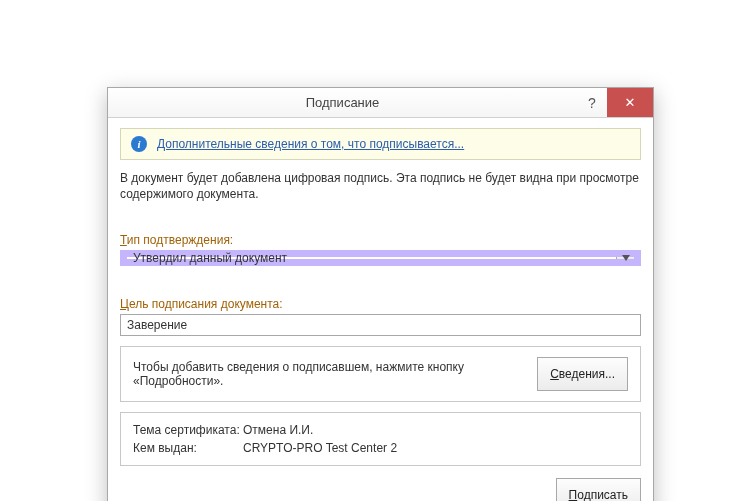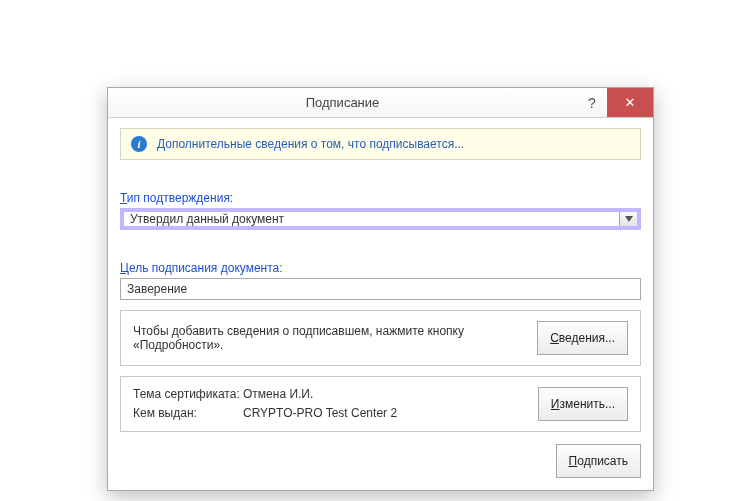--- a/index.html
+++ b/index.html
@@ -81,37 +81,38 @@
     font-size: 11px;
     display: flex;
     align-items: center;
     justify-content: center;
     font-style: italic;
     font-family: Georgia, serif;
     flex-shrink: 0;
   }
   .info-link {
     color: #2a5db0;
+    text-decoration: underline;
     cursor: pointer;
   }
   .desc {
     color: #333;
     margin-bottom: 10px;
     line-height: 1.35;
   }
   .label {
-    color: #1d4ed8;
+    color: #a16207;
     margin-bottom: 3px;
     margin-top: 31px;
   }
   .combo {
     display: flex;
     width: 100%;
-    border: 4px solid #c4b5fd;
-    height: 22px;
+    border: 7px solid #c4b5fd;
+    height: 16px;
     margin-bottom: 8px;
     background: #fff;
   }
   .combo-text {
     flex: 1;
     padding: 0 6px;
     display: flex;
     align-items: center;
     color: #333;
   }
@@ -199,20 +200,21 @@
     </div>
   </div>
 
   <div class="body">
 
     <div class="infobar">
       <div class="info-icon">i</div>
       <span class="info-link">Дополнительные сведения о том, что подписывается...</span>
     </div>
 
+    <div class="desc">В документ будет добавлена цифровая подпись. Эта подпись не будет видна при просмотре содержимого документа.</div>
 
     <div class="label">
       <span class="underline-shortcut">Т</span><span></span><span id="tl-rest">ип подтверждения:</span>
     </div>
     <div class="combo">
       <div class="combo-text">Утвердил данный документ</div>
       <div class="combo-btn">
         <svg viewBox="0 0 8 6">
             <path d="M0 0 L8 0 L4 6 Z" fill="#555"></path>
           </svg>
@@ -233,25 +235,20 @@
       </button>
     </div>
 
     <div class="cert-panel">
       <div class="cert-grid">
         <div class="cert-label">Тема сертификата:</div>
         <div class="cert-val">Отмена И.И.</div>
         <div class="cert-label">Кем выдан:</div>
         <div class="cert-val">CRYPTO-PRO Test Center 2</div>
       </div>
-      <div>
-        <button class="btn">
-          <span><span class="underline-shortcut">И</span><span id="cb-rest">зменить...</span></span>
-        </button>
-      </div>
     </div>
 
     <div class="footer">
       <button class="btn">
         <span><span class="underline-shortcut">П</span><span id="sb-rest">одписать</span></span>
       </button>
     </div>
 
   </div>
 </div>

